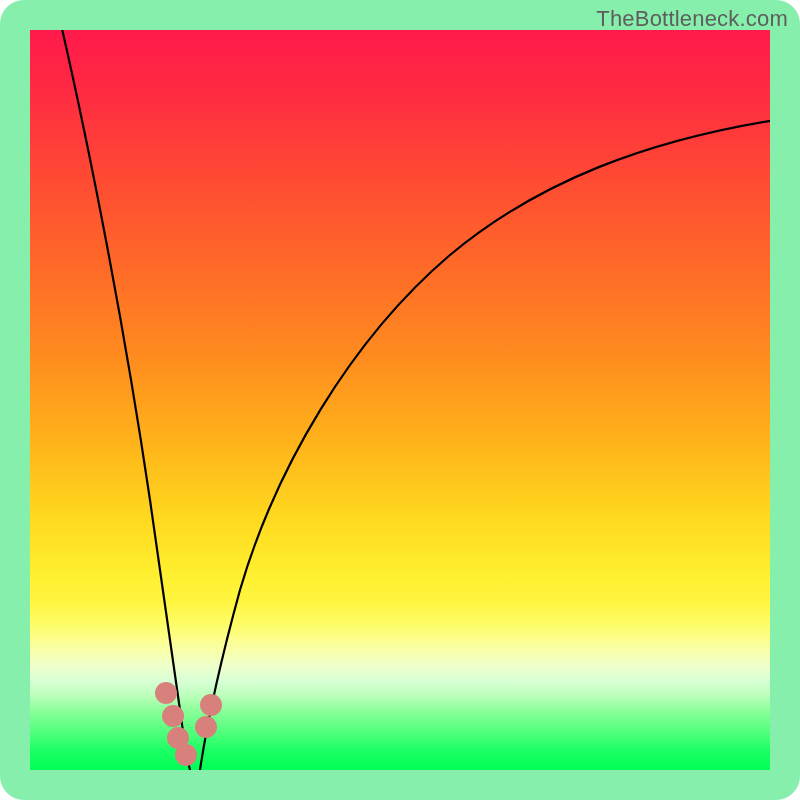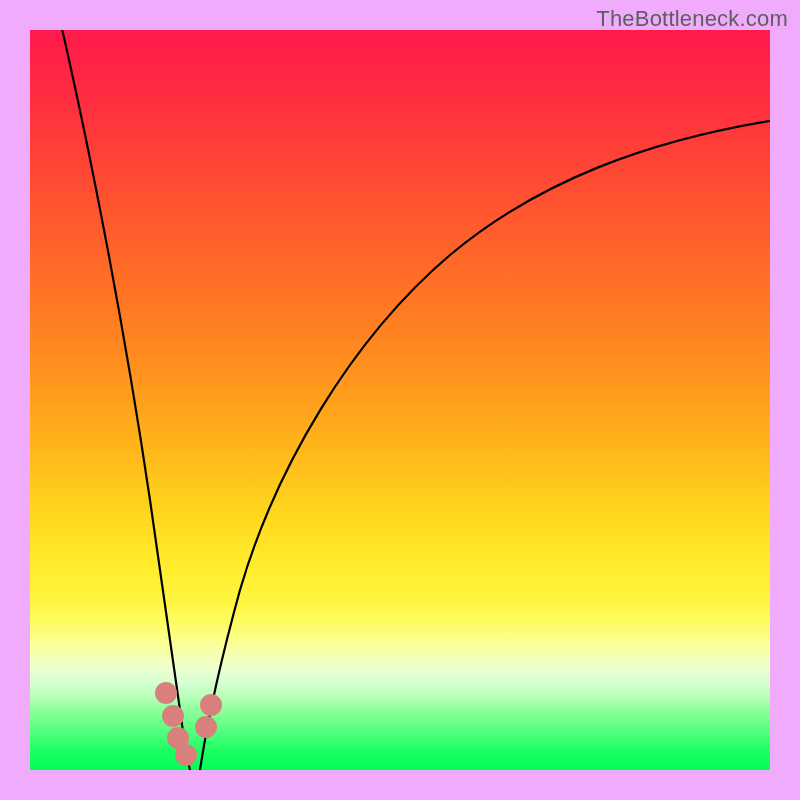--- a/index.html
+++ b/index.html
@@ -6,23 +6,24 @@
     margin: 0;
     padding: 0;
     width: 800px;
     height: 800px;
     overflow: hidden;
     font-family: Arial, Helvetica, sans-serif;
   }
   .frame {
     width: 800px;
     height: 800px;
-    background: #f0abfc;
+    background: #86efac;
     position: relative;
     box-sizing: border-box;
+    border-radius: 24px;
   }
   .plot {
     position: absolute;
     left: 30px;
     top: 30px;
     width: 740px;
     height: 740px;
     overflow: hidden;
   }
   .gradient {

